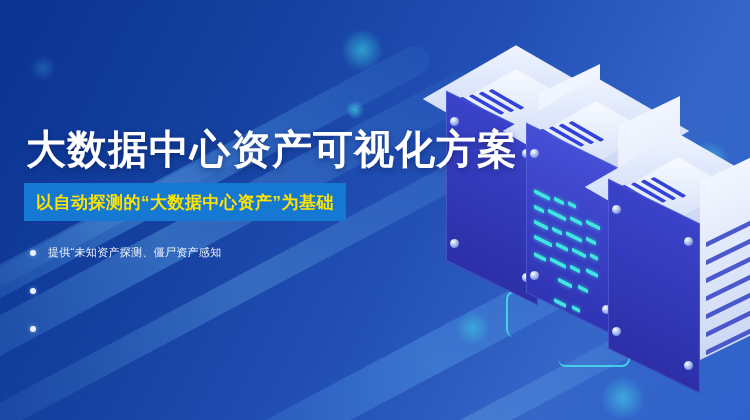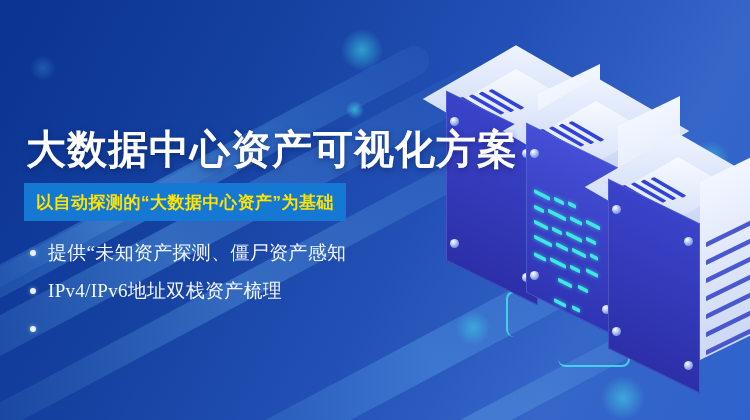--- a/index.html
+++ b/index.html
@@ -42,21 +42,21 @@
     background:#1578d2;
   }
   #subbar span{
     font-size:17px;font-weight:bold;color:#ffe400;white-space:nowrap;letter-spacing:.5px;
   }
   
   #bullets{position:absolute;left:30px;top:238px;width:420px;}
   .bullet{display:flex;align-items:center;height:29px;margin-bottom:9px;}
   .dot{width:6px;height:6px;border-radius:50%;background:#e9f2ff;flex:0 0 auto;margin-right:12px;
        box-shadow:0 0 4px rgba(180,220,255,.6);}
-  .btext{font-size:19px;color:#f2f7ff;white-space:nowrap;letter-spacing:.3px;font-family:Liberation Serif, serif;}
+  .btext{font-size:11px;color:#f2f7ff;white-space:nowrap;letter-spacing:.3px;}
 
   
   #servers{position:absolute;left:432px;top:55px;width:320px;height:340px;}
   .rack{position:absolute;width:160px;height:250px;}
   .face{position:absolute;}
   
   .lid{width:104px;height:104px;transform:rotate(45deg) skew(-15deg,-15deg);
        background:linear-gradient(135deg,#eef3ff,#c3d2f3);}
   .lidpanel{position:absolute;width:60px;height:60px;transform:rotate(45deg) skew(-15deg,-15deg);
             background:linear-gradient(135deg,#f7faff,#d8e2f8);}
@@ -207,20 +207,19 @@
 
   <div id="title">大数据中心资产可视化方案</div>
 
   <div id="bullets">
     <div class="bullet">
       <div class="dot"></div>
       <div class="btext">提供“未知资产探测、僵尸资产感知</div>
     </div>
     <div class="bullet">
       <div class="dot"></div>
-      <div class="btext">IPv4/IPv6地址双栈资产梳理</div>
     </div>
     <div class="bullet">
       <div class="dot"></div>
     </div>
   </div>
 
 </div>
 
 </body></html>

